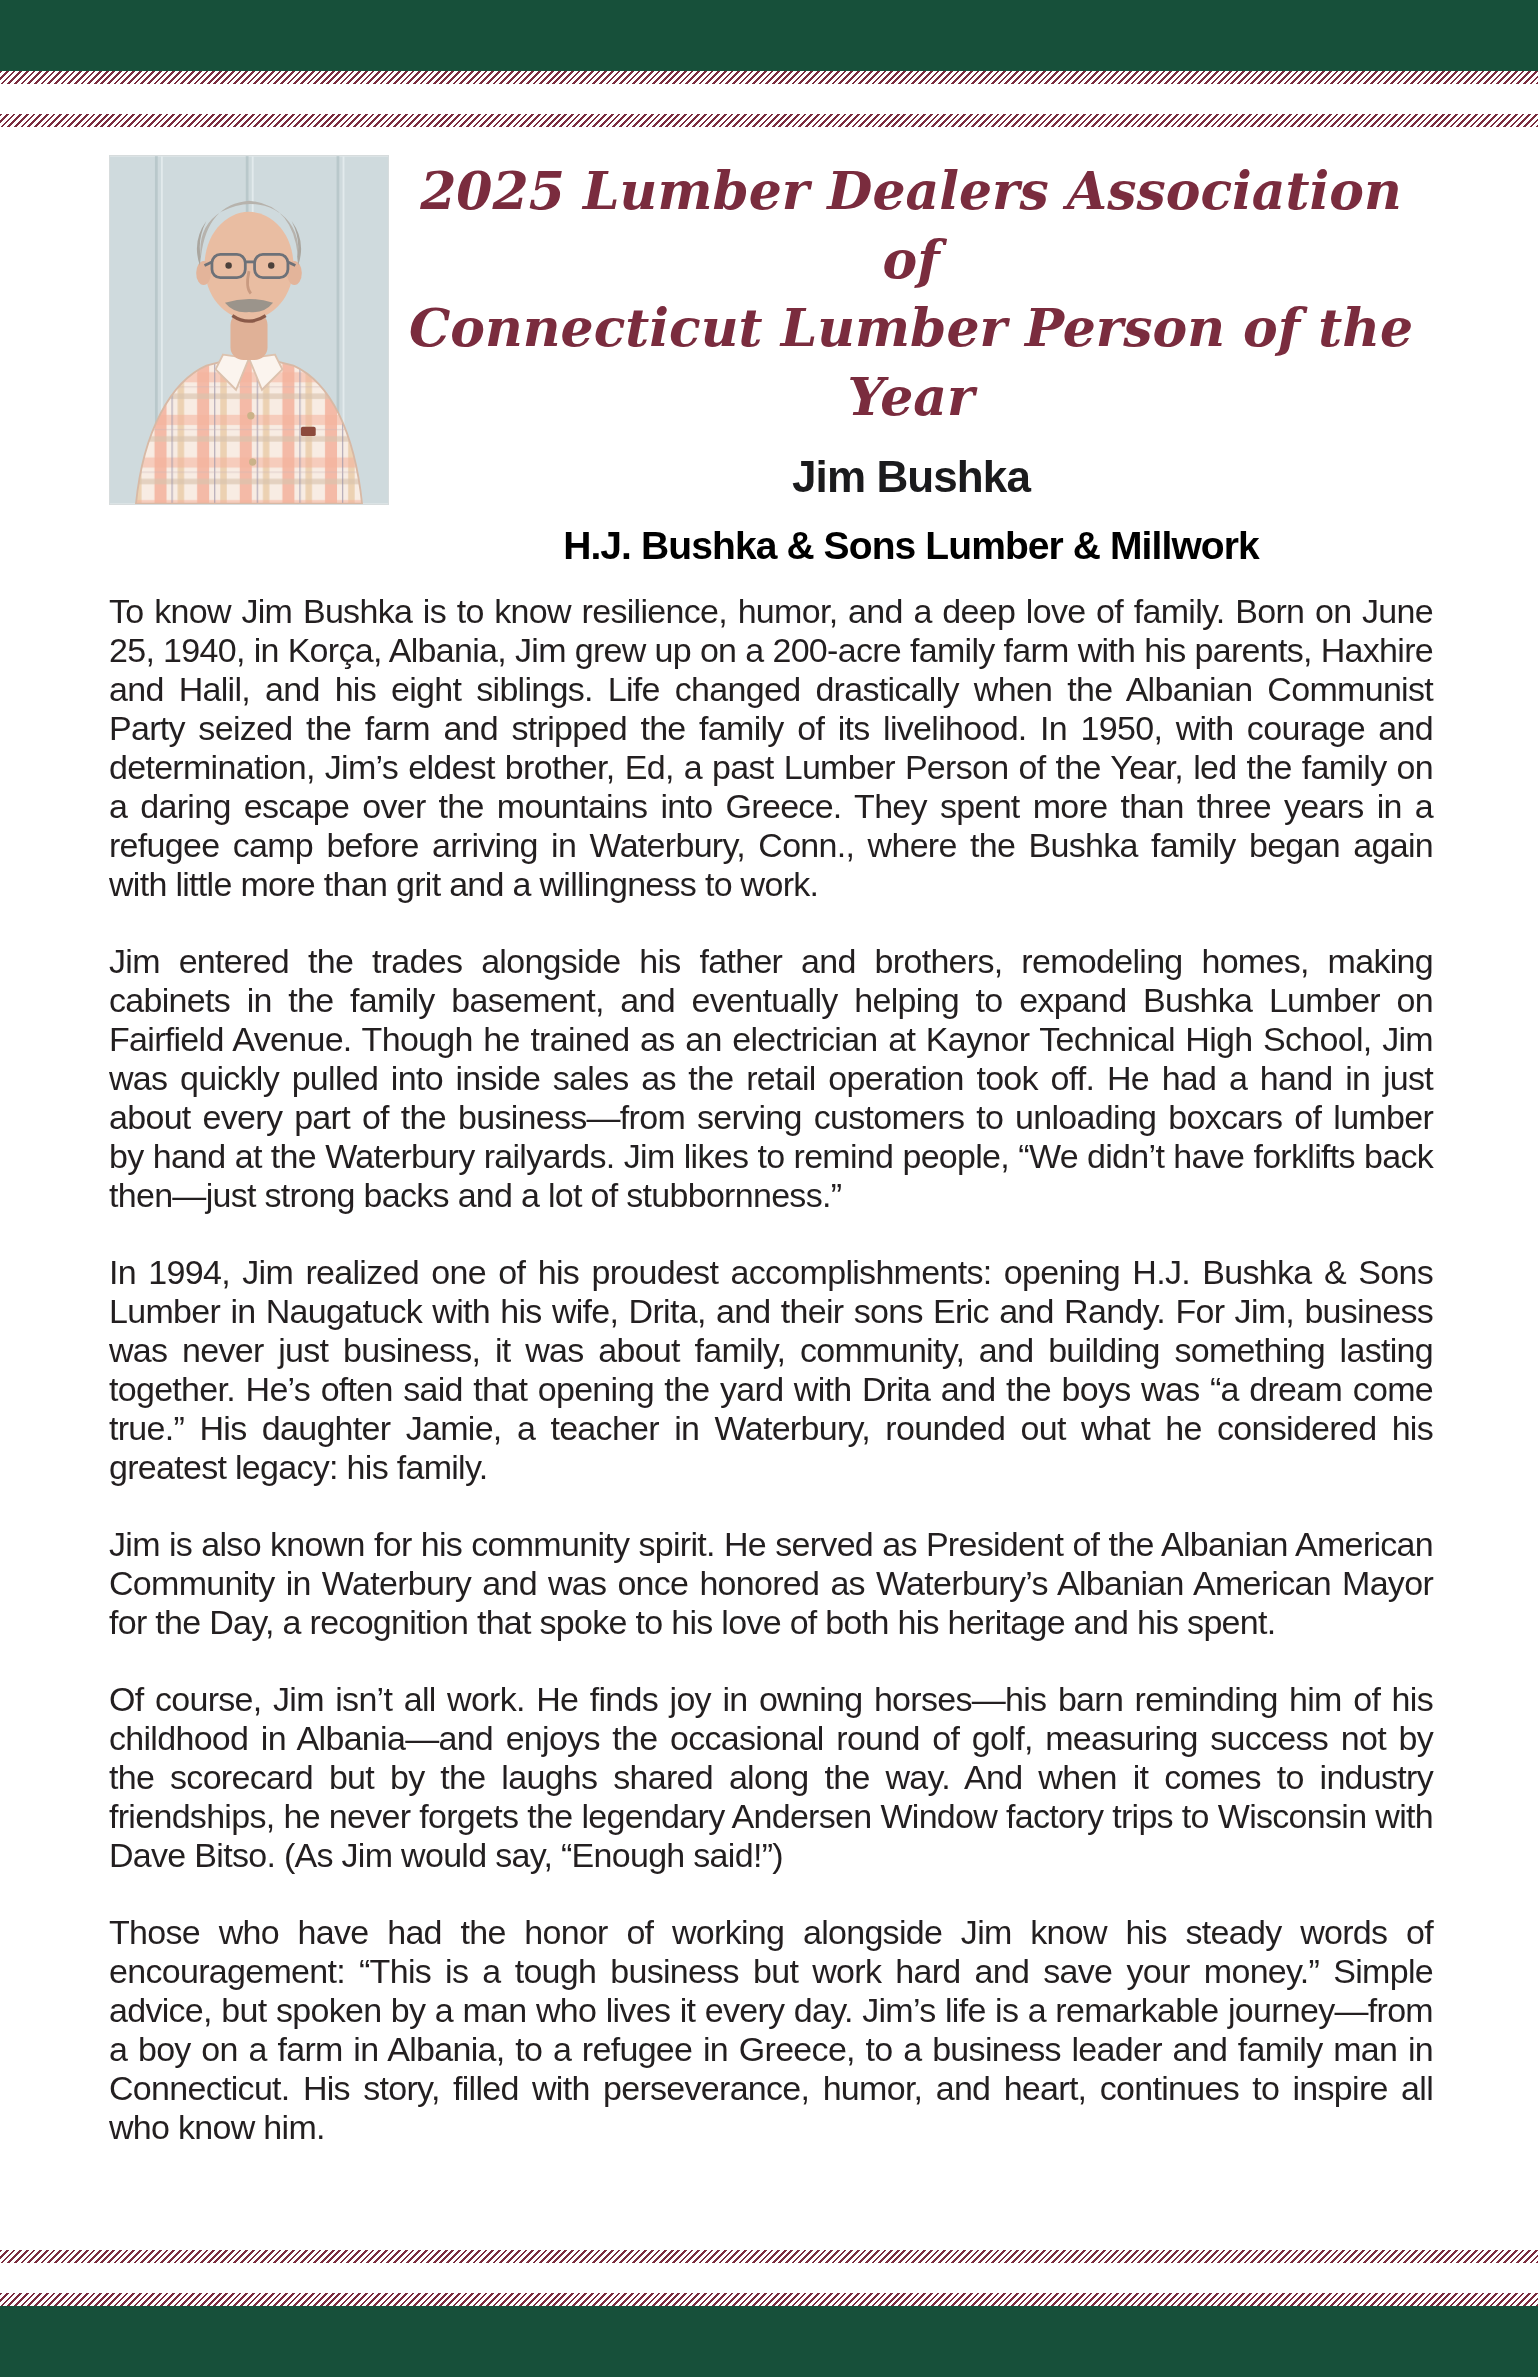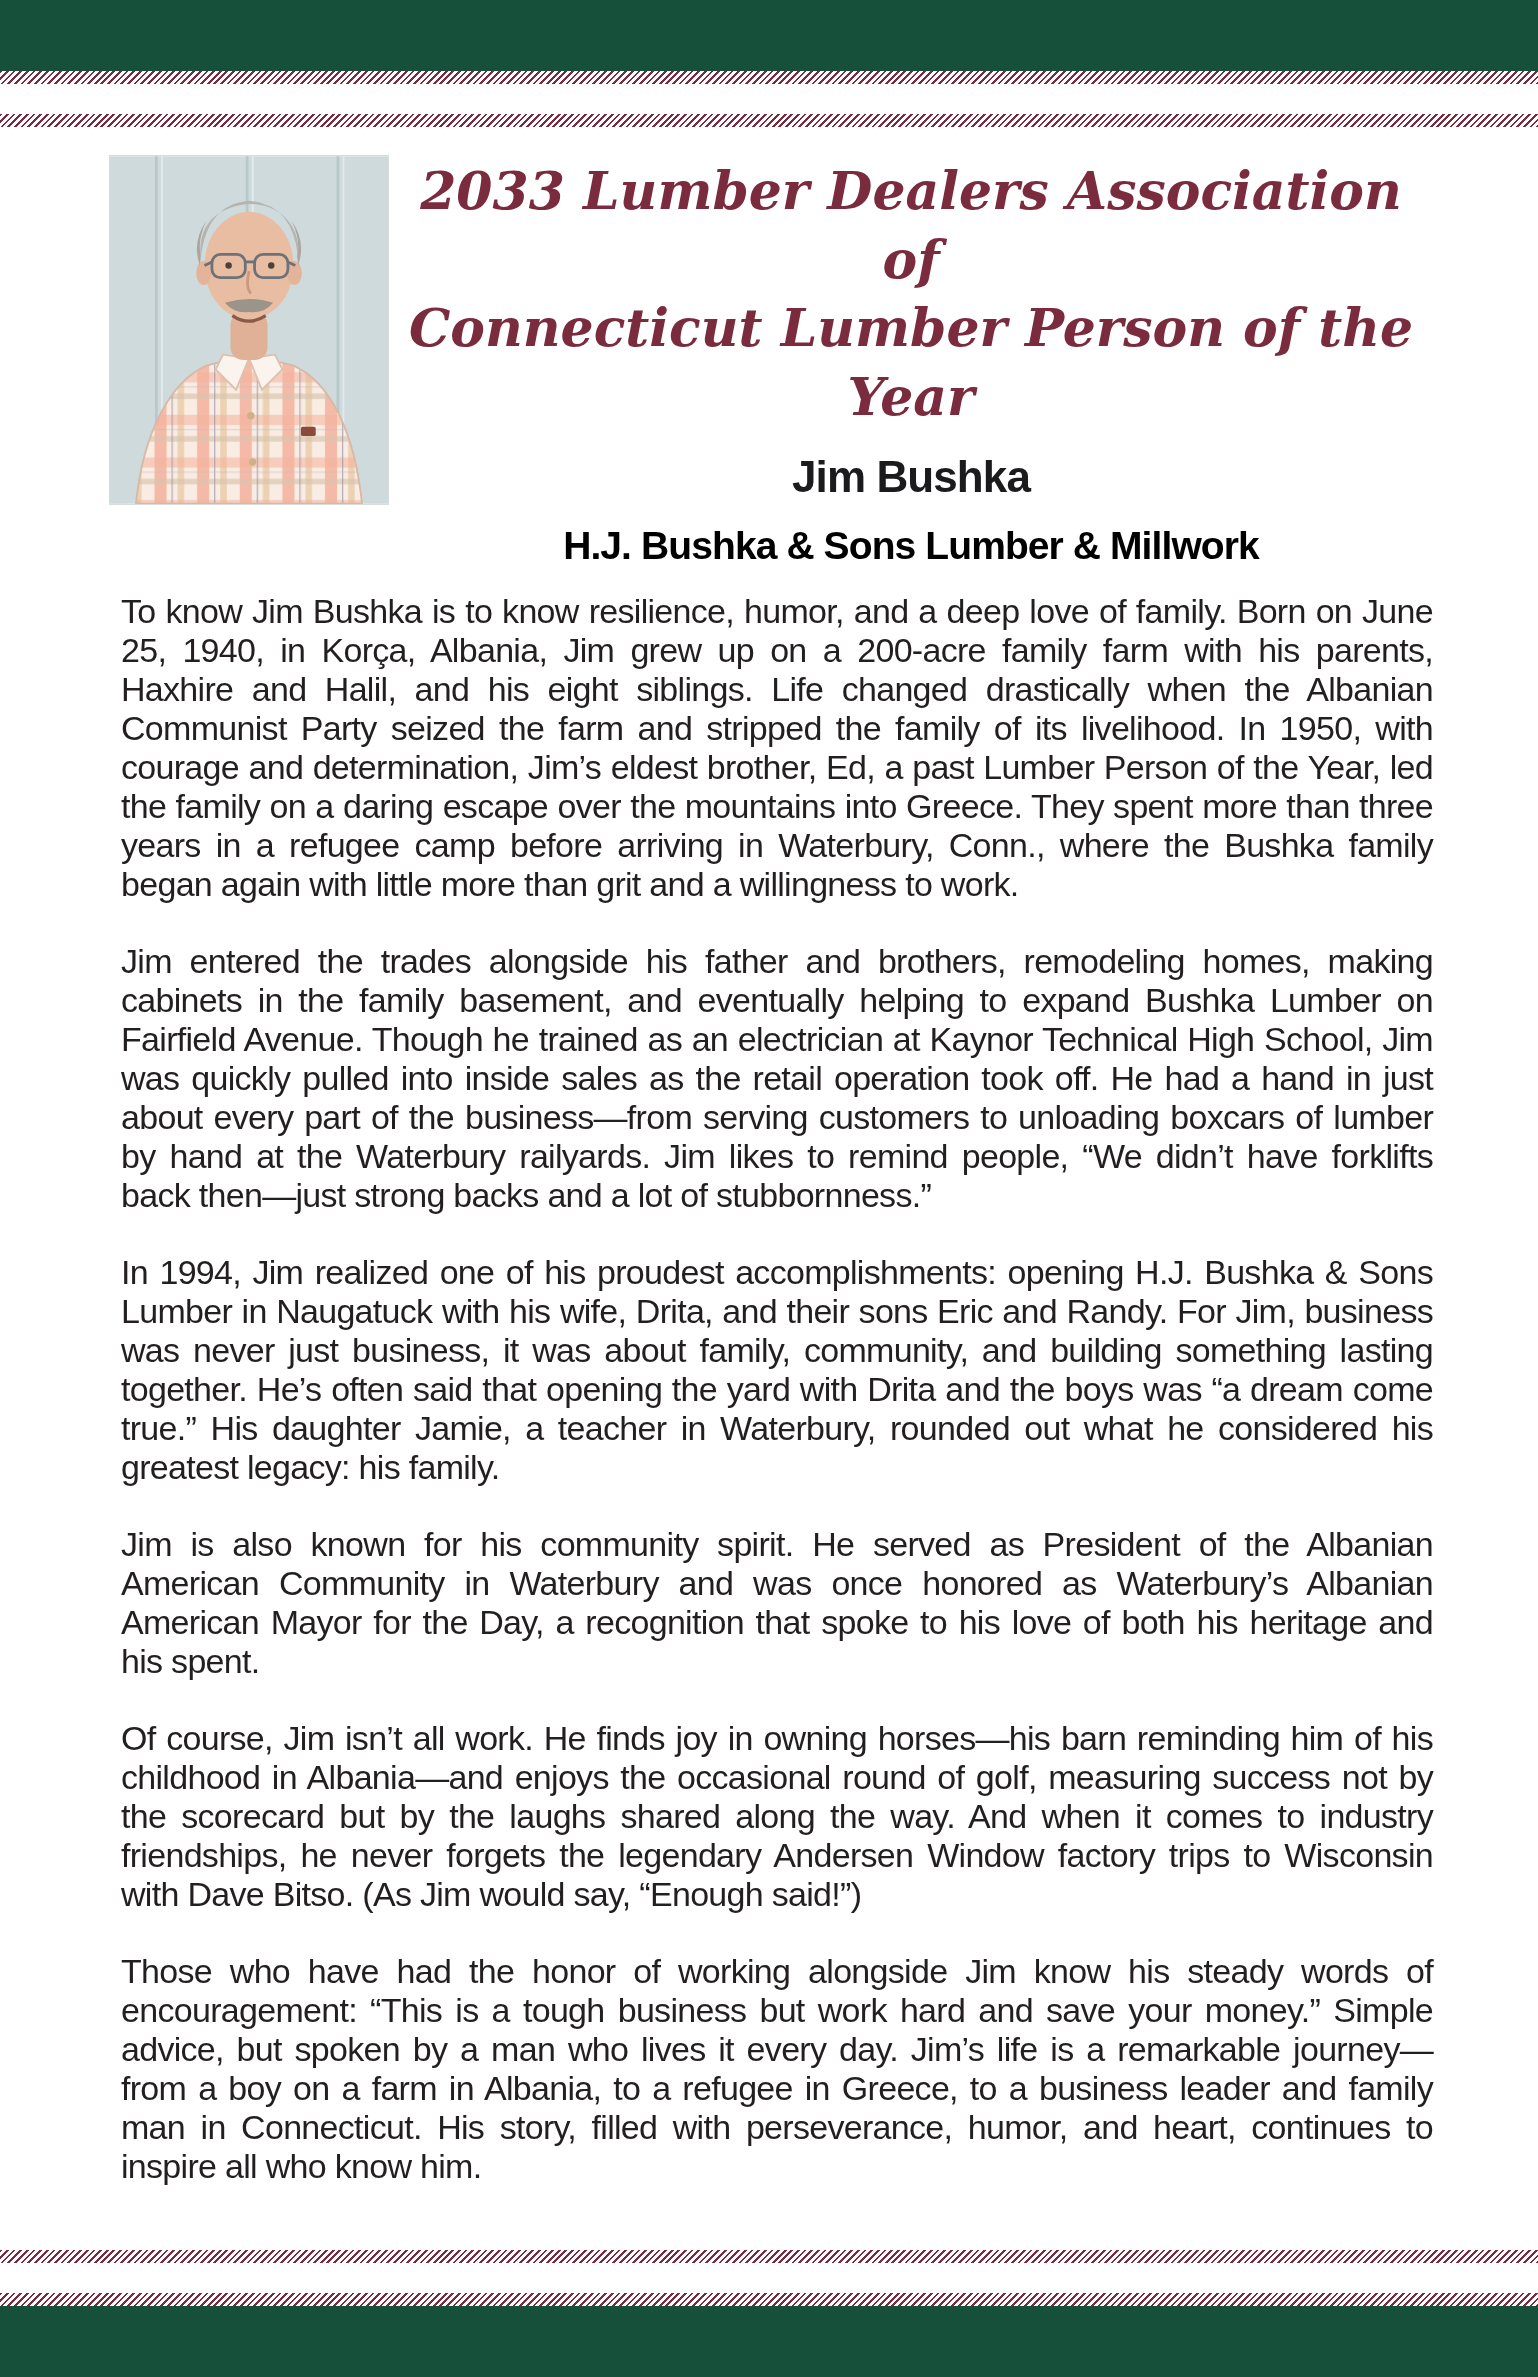--- a/index.html
+++ b/index.html
@@ -84,21 +84,21 @@
 
   
   .article {
     margin: 24px 105px 0 105px;
     color: #231f20;
     font-size: 34px;
     line-height: 39px;
     letter-spacing: -0.7px;
   }
   .article p {
-    margin: 0 0 38px 16px;
+    margin: 0 0 38px 4px;
     text-align: justify;
     text-justify: inter-word;
   }
   .article p:last-child { margin-bottom: 0; }
 </style>
 </head>
 <body>
 
 <div class="page">
 
@@ -166,21 +166,21 @@
         <circle cx="174" cy="118" r="3.5" fill="#4c413b"></circle>
 
         <path d="M150,124 Q146,142 152,148" fill="none" stroke="#c99a80" stroke-width="3"></path>
 
         <path d="M124,158 Q150,150 176,158 Q166,170 150,168 Q134,170 124,158 Z" fill="#9b948b"></path>
 
         <path d="M132,172 Q150,184 168,172" fill="none" stroke="#8a5a49" stroke-width="3.5"></path>
       </svg>
     </div>
     <div class="header-text">
-      <div class="script-title">2033 Lumber Dealers Association of</div>
+      <div class="script-title">2025 Lumber Dealers Association of</div>
       <div class="script-title">Connecticut Lumber Person of the Year</div>
       <div class="honoree-name">Jim Bushka</div>
       <div class="company-name">H.J. Bushka &amp; Sons Lumber &amp; Millwork</div>
     </div>
   </div>
 
   <div class="article">
     <p>To know Jim Bushka is to know resilience, humor, and a deep love of family. Born on June 25, 1940, in Korça, Albania, Jim grew up on a 200-acre family farm with his parents, Haxhire and Halil, and his eight siblings. Life changed drastically when the Albanian Communist Party seized the farm and stripped the family of its livelihood. In 1950, with courage and determination, Jim’s eldest brother, Ed, a past Lumber Person of the Year, led the family on a daring escape over the mountains into Greece. They spent more than three years in a refugee camp before arriving in Waterbury, Conn., where the Bushka family began again with little more than grit and a willingness to work.</p>
     <p>Jim entered the trades alongside his father and brothers, remodeling homes, making cabinets in the family basement, and eventually helping to expand Bushka Lumber on Fairfield Avenue. Though he trained as an electrician at Kaynor Technical High School, Jim was quickly pulled into inside sales as the retail operation took off. He had a hand in just about every part of the business—from serving customers to unloading boxcars of lumber by hand at the Waterbury railyards. Jim likes to remind people, “We didn’t have forklifts back then—just strong backs and a lot of stubbornness.”</p>
     <p>In 1994, Jim realized one of his proudest accomplishments: opening H.J. Bushka &amp; Sons Lumber in Naugatuck with his wife, Drita, and their sons Eric and Randy. For Jim, business was never just business, it was about family, community, and building something lasting together. He’s often said that opening the yard with Drita and the boys was “a dream come true.” His daughter Jamie, a teacher in Waterbury, rounded out what he considered his greatest legacy: his family.</p>

